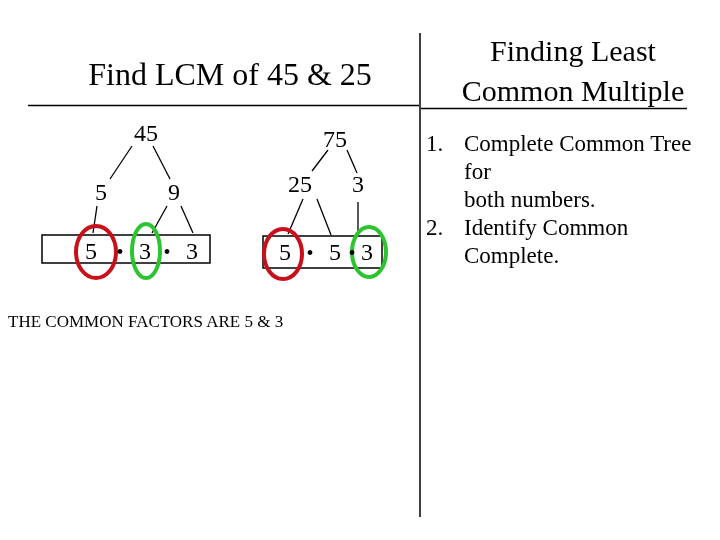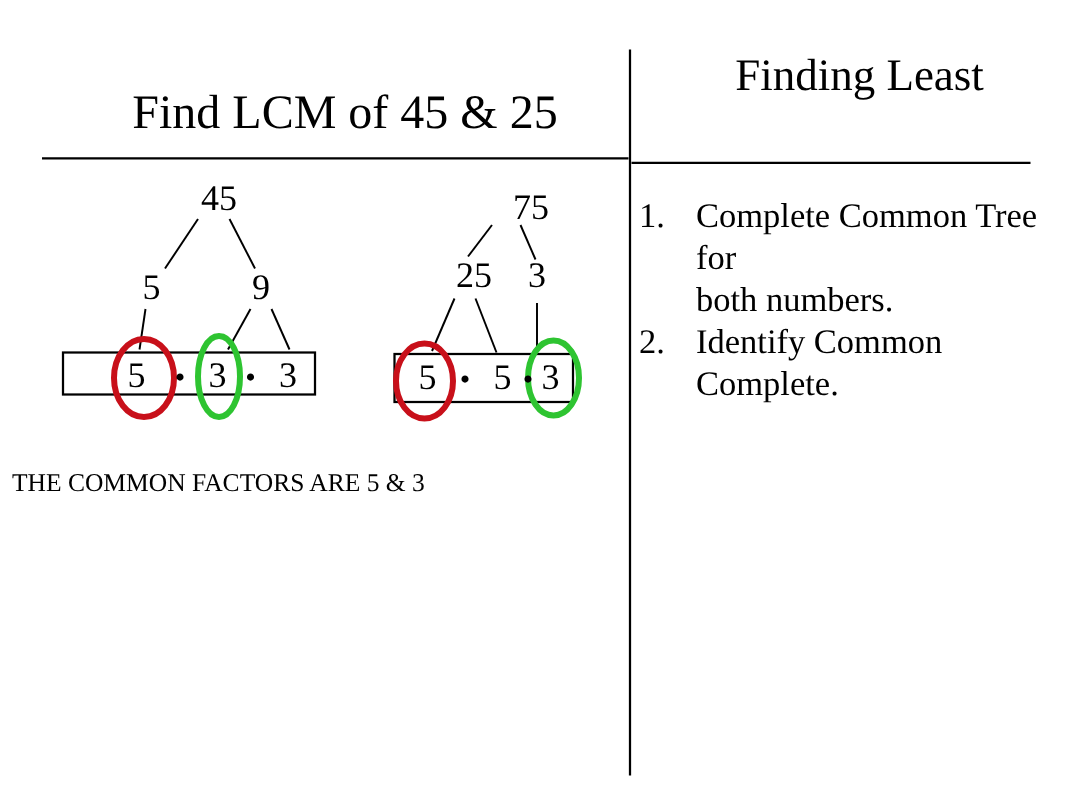--- a/index.html
+++ b/index.html
@@ -75,20 +75,21 @@
     <ellipse class="hl" cx="96" cy="252" rx="20" ry="26" stroke="#c8101a"></ellipse>
     <ellipse class="hl" cx="146" cy="251" rx="14" ry="27" stroke="#2ec431"></ellipse>
     <ellipse class="hl" cx="283" cy="254" rx="19" ry="25" stroke="#c8101a"></ellipse>
     <ellipse class="hl" cx="369" cy="252" rx="17" ry="25" stroke="#2ec431"></ellipse>
   </svg>
 
   <div class="abs title-left">Find LCM of 45 &amp; 25</div>
 
   <div class="abs title-right">
     <div>Finding Least</div>
+    <div>Common Multiple</div>
   </div>
 
   <div class="abs steps">
     <div class="step">
       <span class="step-num">1.</span>
       <span class="step-body">
         <span class="step-line">Complete Common Tree for</span>
         <span class="step-line">both numbers.</span>
       </span>
     </div>
@@ -102,22 +103,22 @@
 
   <span class="tnum" style="left:146px; top:133px;">45</span>
   <span class="tnum" style="left:101px; top:192px;">5</span>
   <span class="tnum" style="left:174px; top:192px;">9</span>
   <span class="tnum" style="left:91px;  top:251px;">5</span>
   <span class="tnum dotchar" style="left:120px; top:252px;">•</span>
   <span class="tnum" style="left:145px; top:251px;">3</span>
   <span class="tnum dotchar" style="left:167px; top:252px;">•</span>
   <span class="tnum" style="left:192px; top:251px;">3</span>
 
-  <span class="tnum" style="left:354px; top:139px;">75</span>
-  <span class="tnum" style="left:316px; top:184px;font-family:Liberation Serif, serif;">25</span>
+  <span class="tnum" style="left:335px; top:139px;">75</span>
+  <span class="tnum" style="left:300px; top:184px;font-family:Liberation Serif, serif;">25</span>
   <span class="tnum" style="left:358px; top:184px;">3</span>
   <span class="tnum" style="left:285px; top:252px;">5</span>
   <span class="tnum dotchar" style="left:310px; top:253px;">•</span>
   <span class="tnum" style="left:335px; top:252px;">5</span>
   <span class="tnum dotchar" style="left:352px; top:253px;">•</span>
   <span class="tnum" style="left:367px; top:252px;">3</span>
 
   <div class="abs conclusion">THE COMMON FACTORS ARE 5 &amp; 3</div>
 
 </div>

